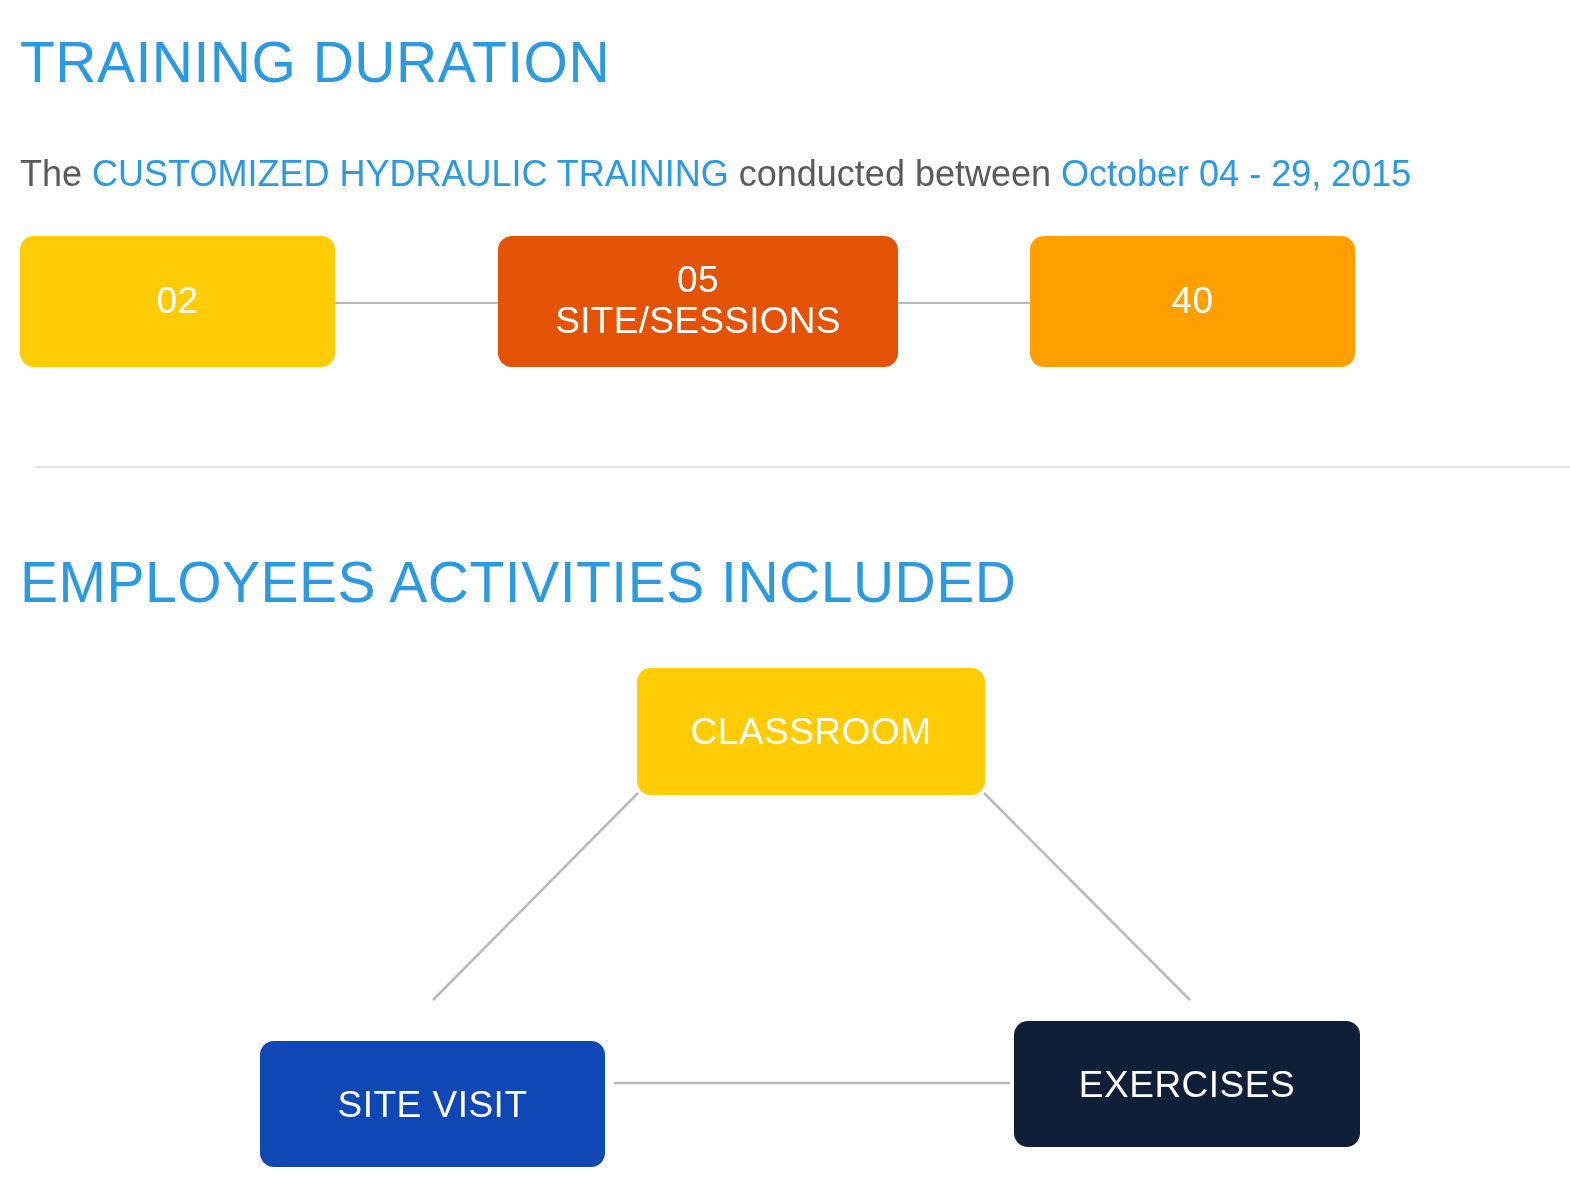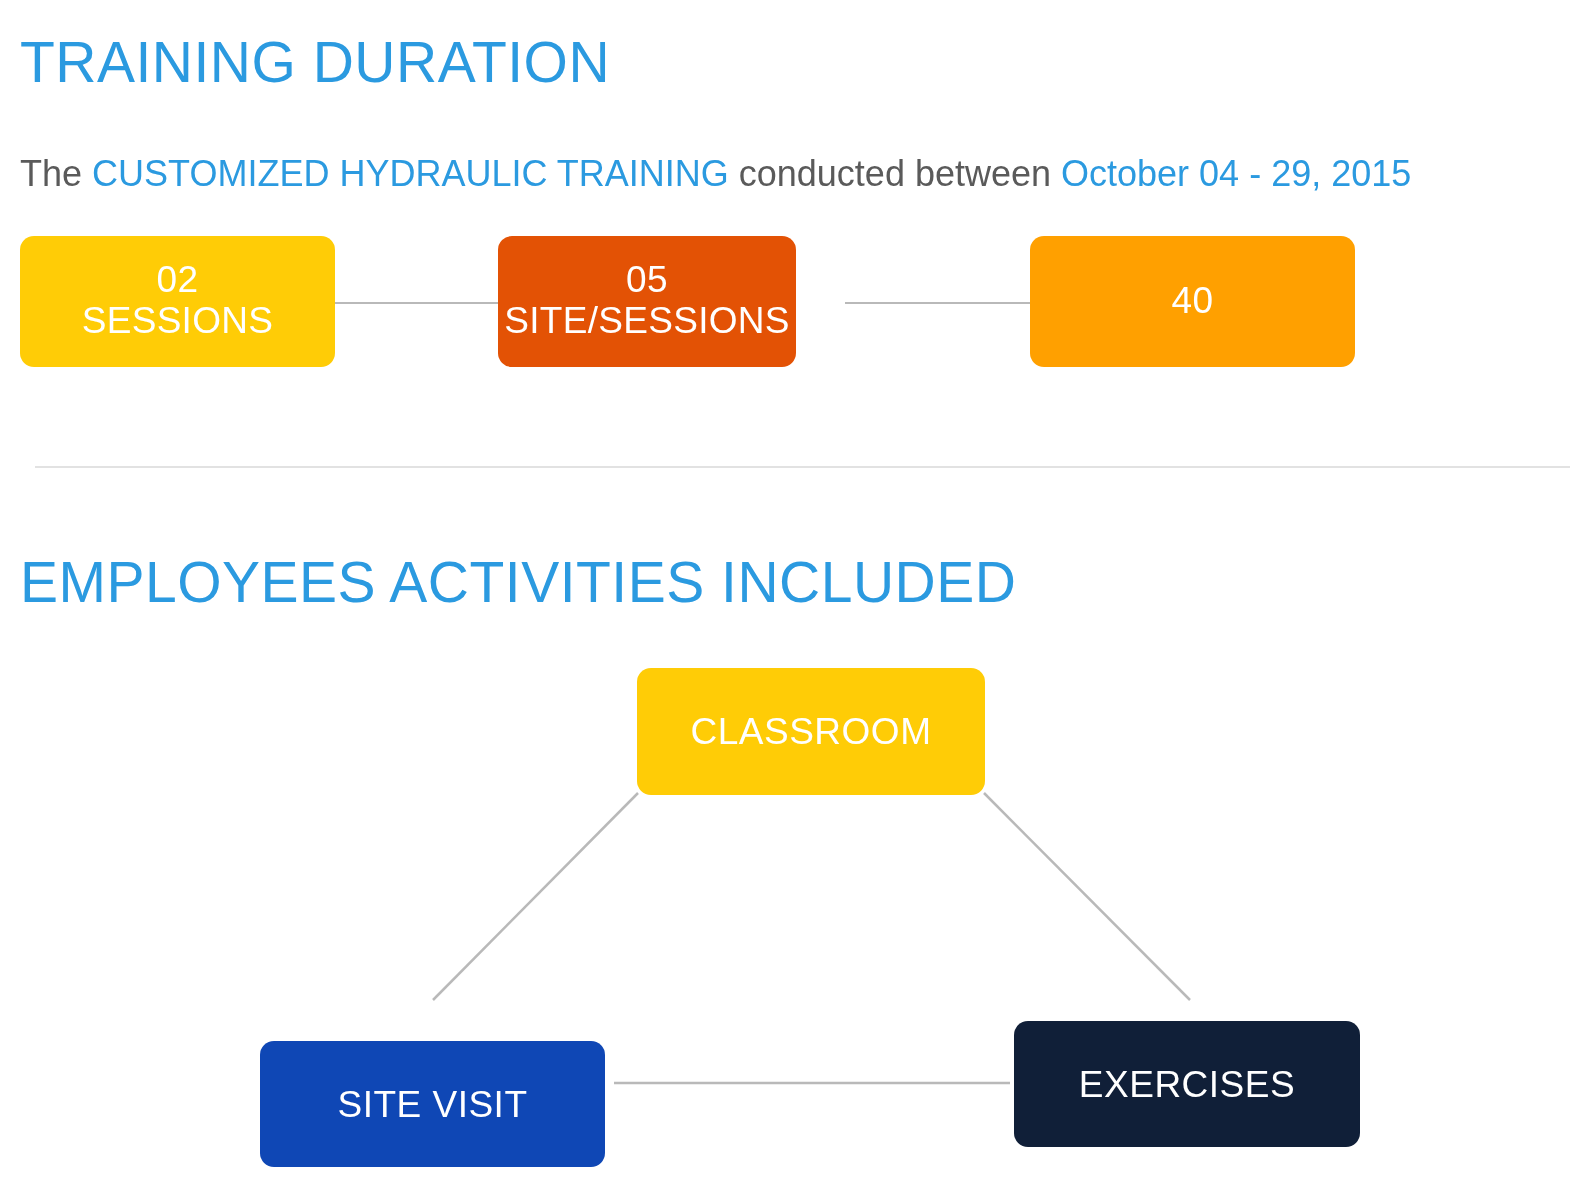--- a/index.html
+++ b/index.html
@@ -81,21 +81,21 @@
   }
   .node .single {
     font-size: 37px;
     font-weight: 400;
     letter-spacing: 0.5px;
     line-height: 1;
   }
 
   
   #stat-sessions  { left: 20px;   top: 236px; width: 315px; height: 131px; background: #ffcc06; }
-  #stat-days      { left: 498px;  top: 236px; width: 298px; height: 131px; background: #e35205; }
+  #stat-days      { left: 498px;  top: 236px; width: 400px; height: 131px; background: #e35205; }
   #stat-employees { left: 1030px; top: 236px; width: 325px; height: 131px; background: #ffa000; }
 
   
   .connector-h {
     position: absolute;
     height: 2px;
     background: #b9b9b9;
   }
   #connector-1 { left: 312px;  top: 302px; width: 186px; }
   #connector-2 { left: 845px;  top: 302px; width: 185px; }
@@ -124,21 +124,20 @@
 
   <div class="subtitle">
     <span class="plain">The </span><span class="accent">CUSTOMIZED HYDRAULIC TRAINING</span><span class="plain"> conducted between </span><span class="accent">October 04 - 29, 2015</span>
   </div>
 
   <div class="connector-h" id="connector-1"></div>
   <div class="connector-h" id="connector-2"></div>
 
   <div class="node" id="stat-sessions">
     <div class="value">02</div>
-    <div class="label">SESSIONS</div>
   </div>
 
   <div class="node" id="stat-days">
     <div class="value">05</div>
     <div class="label">SITE/SESSIONS</div>
   </div>
 
   <div class="node" id="stat-employees">
     <div class="value">40</div>
   </div>

